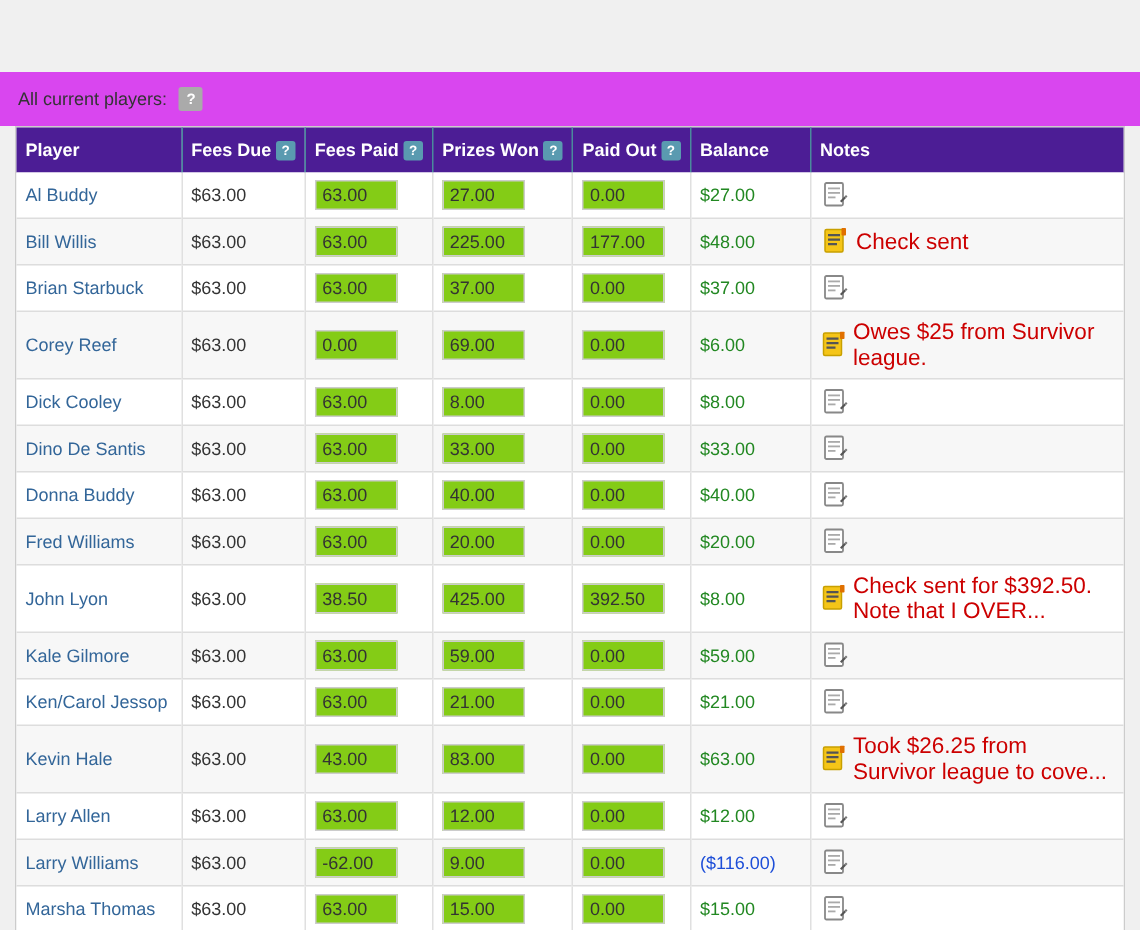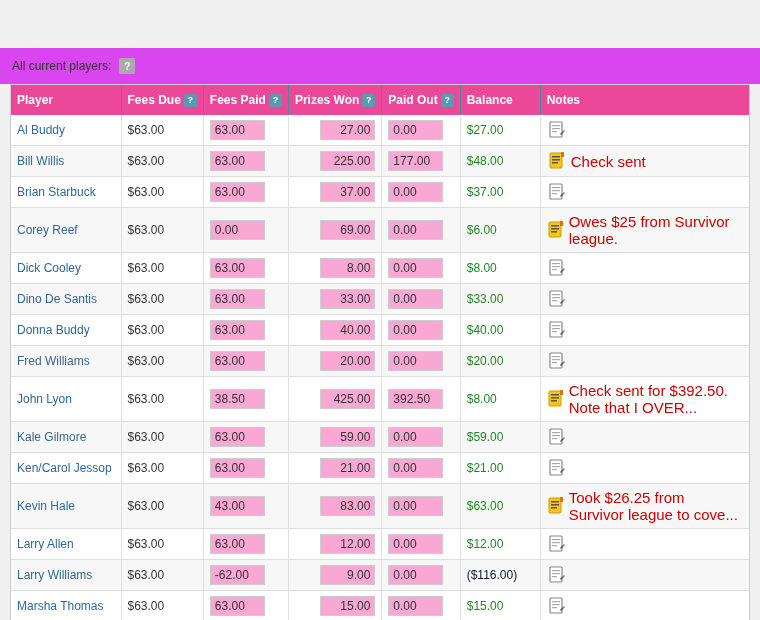--- a/index.html
+++ b/index.html
@@ -44,21 +44,21 @@
     .table-container {
       margin: 0 10px;
       border: 1px solid #ccc;
       background: white;
     }
     table {
       width: 100%;
       border-collapse: collapse;
     }
     thead tr {
-      background: #ec4899;
+      background: #4c1d95;
       color: white;
     }
     thead th {
       padding: 8px 6px;
       text-align: left;
       font-weight: bold;
       font-size: 12px;
       border-right: 1px solid #4a8a9c;
       white-space: nowrap;
     }
@@ -95,29 +95,29 @@
       border-right: 1px solid #e0e0e0;
       font-size: 12px;
     }
     tbody td:last-child { border-right: none; }
     .player-name {
       color: #336699;
       cursor: pointer;
       text-decoration: none;
     }
     .editable-cell {
-      background: #f9a8d4;
+      background: #84cc16;
       border: 1px solid #ccc;
       padding: 2px 4px;
       min-width: 55px;
       display: inline-block;
       color: #333;
     }
     .balance-positive { color: #228822; font-weight: normal; }
-    .balance-negative { color: #0f172a; font-weight: normal; }
+    .balance-negative { color: #1d4ed8; font-weight: normal; }
     .note-icon {
       display: inline-flex;
       align-items: center;
       justify-content: center;
       width: 20px;
       height: 20px;
       cursor: pointer;
     }
     .note-icon svg {
       width: 18px;
@@ -128,21 +128,21 @@
       color: #cc0000;
       margin-left: 4px;
     }
     .notes-cell {
       display: flex;
       align-items: center;
     }
     .col-player { width: 110px; }
     .col-fees-due { width: 65px; }
     .col-fees-paid { width: 70px; }
-    .col-prizes { width: 75px; text-align: right; }
+    .col-prizes { width: 75px; }
     .col-paid-out { width: 75px; }
     .col-balance { width: 80px; }
     .col-notes { width: auto; }
   </style>
 </head>
 <body>
 
 <div class="top-bar">
   <span>All current players:</span>
   <span class="help-icon">?</span>

